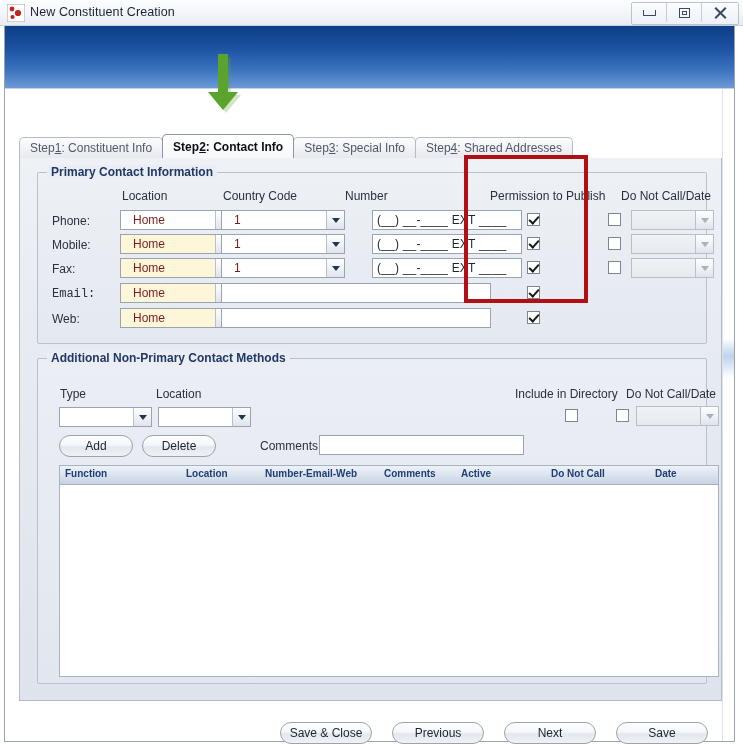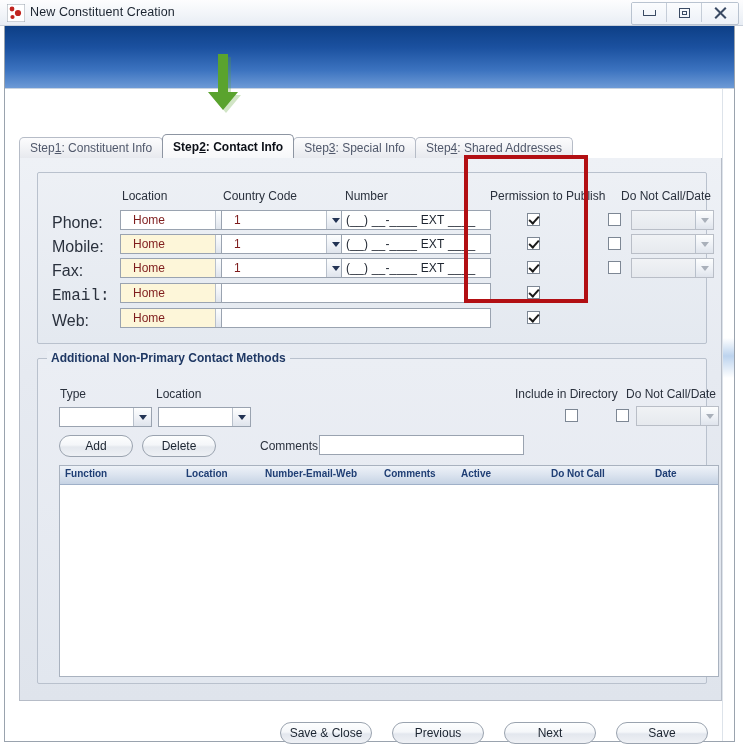--- a/index.html
+++ b/index.html
@@ -170,21 +170,21 @@
     background: linear-gradient(to bottom,#ebeef4,#e2e7ef); }
 
   .col-head {
     position: absolute;
     font-size: 12px;
     color: #2a313d;
     white-space: nowrap;
   }
   .row-label {
     position: absolute;
-    font-size: 16px;
+    font-size: 12px;
     color: #2a313d;
     white-space: nowrap;
   }
 
   
   .combo {
     position: absolute;
     box-sizing: border-box;
     height: 20px;
     border: 1px solid #9aa3b0;
@@ -225,21 +225,21 @@
     height: 20px;
     border: 1px solid #9aa3b0;
     background: #ffffff;
     font-size: 12px;
     color: #1e2530;
     display: flex; align-items: center;
     padding-left: 4px;
     overflow: hidden;
     white-space: nowrap;
   }
-  .mask { letter-spacing: .2px; }
+  .mask { letter-spacing: .2px; margin-left: 31px; }
 
   
   .cbox {
     position: absolute;
     width: 13px; height: 13px;
     box-sizing: border-box;
     border: 1px solid #7d8794;
     background: #ffffff;
     box-shadow: inset 0 0 0 1px #ffffff;
   }
@@ -373,20 +373,21 @@
       <div class="tab">
         <span>Step </span>
           <u>4</u>
           <span>: Shared Addresses</span>
       </div>
     </div>
 
     <div class="content">
 
       <div class="group" id="group-primary">
+        <div class="group-title">Primary Contact Information</div>
 
         <div class="col-head" style="left:84px; top:16px;">Location</div>
         <div class="col-head" style="left:185px; top:16px;">Country Code</div>
         <div class="col-head" style="left:307px; top:16px;">Number</div>
         <div class="col-head" style="left:452px; top:16px;">Permission to Publish</div>
         <div class="col-head" style="left:583px; top:16px;">Do Not Call/Date</div>
 
         <div class="row-label" style="left:14px; top:41px;">Phone:</div>
         <div class="combo" style="left:82px; top:37px; width:114px;">
           <span class="cb-text">Home</span>

